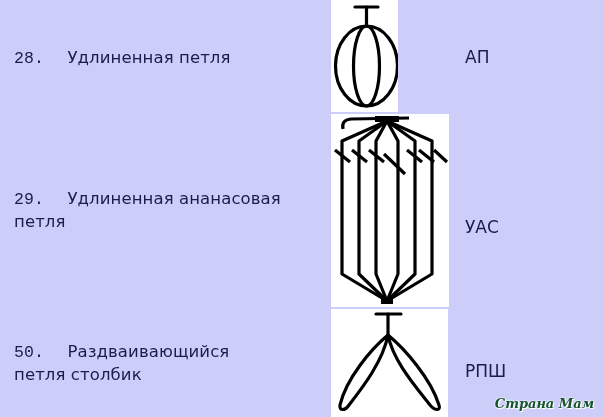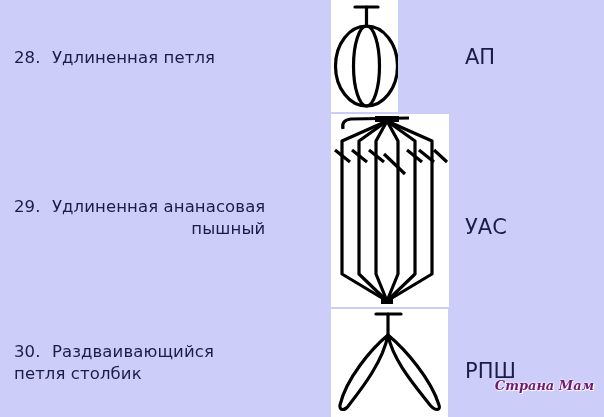--- a/index.html
+++ b/index.html
@@ -8,34 +8,34 @@
     background: #cdcdf9;
     position: relative;
     font-family: "DejaVu Sans", sans-serif;
     color: #1c1c48;
   }
   .label {
     position: absolute; left: 14px;
     font-size: 16.5px; line-height: 22px;
     letter-spacing: 0.1px;
   }
-  .label .num { margin-right: 6px; }
+  .label .num { margin-right: 18px; font-family: Liberation Mono, monospace; }
   .abbr {
     position: absolute; left: 465px;
-    font-size: 21px; line-height: 22px;
+    font-size: 17px; line-height: 22px;
   }
   .panel {
     position: absolute; background: #ffffff;
   }
   .panel svg { display: block; width: 100%; height: 100%; }
   .watermark {
-    position: absolute; right: 10px; bottom: 24px;
+    position: absolute; right: 10px; bottom: 6px;
     font-family: "DejaVu Serif", serif;
     font-style: italic; font-weight: bold;
-    font-size: 13px; color: #701a75;
+    font-size: 13px; color: #14532d;
     text-shadow: 0 0 2px #ffffff, 0 0 2px #ffffff, 1px 1px 0 #ffffff;
   }
 </style>
 </head>
 <body>
 
 <div class="label" style="top:47px;">
   <span class="num">28.</span>
   <span>Удлиненная петля</span>
 </div>
@@ -44,26 +44,26 @@
     <g fill="none" stroke="#000" stroke-width="3.2" stroke-linecap="round">
       <line x1="24" y1="7" x2="47" y2="7"></line>
       <line x1="35.5" y1="7" x2="35.5" y2="26"></line>
       <ellipse cx="35.5" cy="66" rx="31" ry="40"></ellipse>
       <ellipse cx="35.5" cy="66" rx="13" ry="40"></ellipse>
     </g>
   </svg>
 </div>
 <div class="abbr" style="top:46px;">АП</div>
 
-<div class="label" style="top:196px;text-align:right;">
+<div class="label" style="top:188px;">
   <div>
     <span class="num">29.</span>
     <span>Удлиненная ананасовая</span>
   </div>
-  <div>пышный</div>
+  <div>петля</div>
 </div>
 <div class="panel" style="left:331px; top:114px; width:118px; height:193px;">
   <svg viewBox="0 0 118 193">
     <g fill="none" stroke="#000" stroke-width="3.2" stroke-linejoin="round">
 
       <path d="M12 15 Q10 6 20 5 L78 4"></path>
       <rect x="44" y="2" width="24" height="6" fill="#000" stroke="none"></rect>
 
       <path d="M56 7 L11 27 L11 160 L56 187 L101 160 L101 27 Z"></path>
       <path d="M56 7 L28 27 L28 160 L56 187 L84 160 L84 27 Z"></path>
@@ -77,21 +77,21 @@
       <line x1="88" y1="36" x2="103" y2="48"></line>
       <line x1="103" y1="36" x2="116" y2="48"></line>
     </g>
     <rect x="50" y="184" width="12" height="6" fill="#000"></rect>
   </svg>
 </div>
 <div class="abbr" style="top:216px;">УАС</div>
 
 <div class="label" style="top:341px;">
   <div>
-    <span class="num">30.</span>
+    <span class="num">50.</span>
     <span>Раздваивающийся</span>
   </div>
   <div>петля столбик</div>
 </div>
 <div class="panel" style="left:331px; top:309px; width:117px; height:108px;">
   <svg viewBox="0 0 117 108">
     <g fill="none" stroke="#000" stroke-width="3.2" stroke-linecap="round" stroke-linejoin="round">
       <line x1="45" y1="5" x2="70" y2="5"></line>
       <line x1="57" y1="5" x2="57" y2="26"></line>
 

